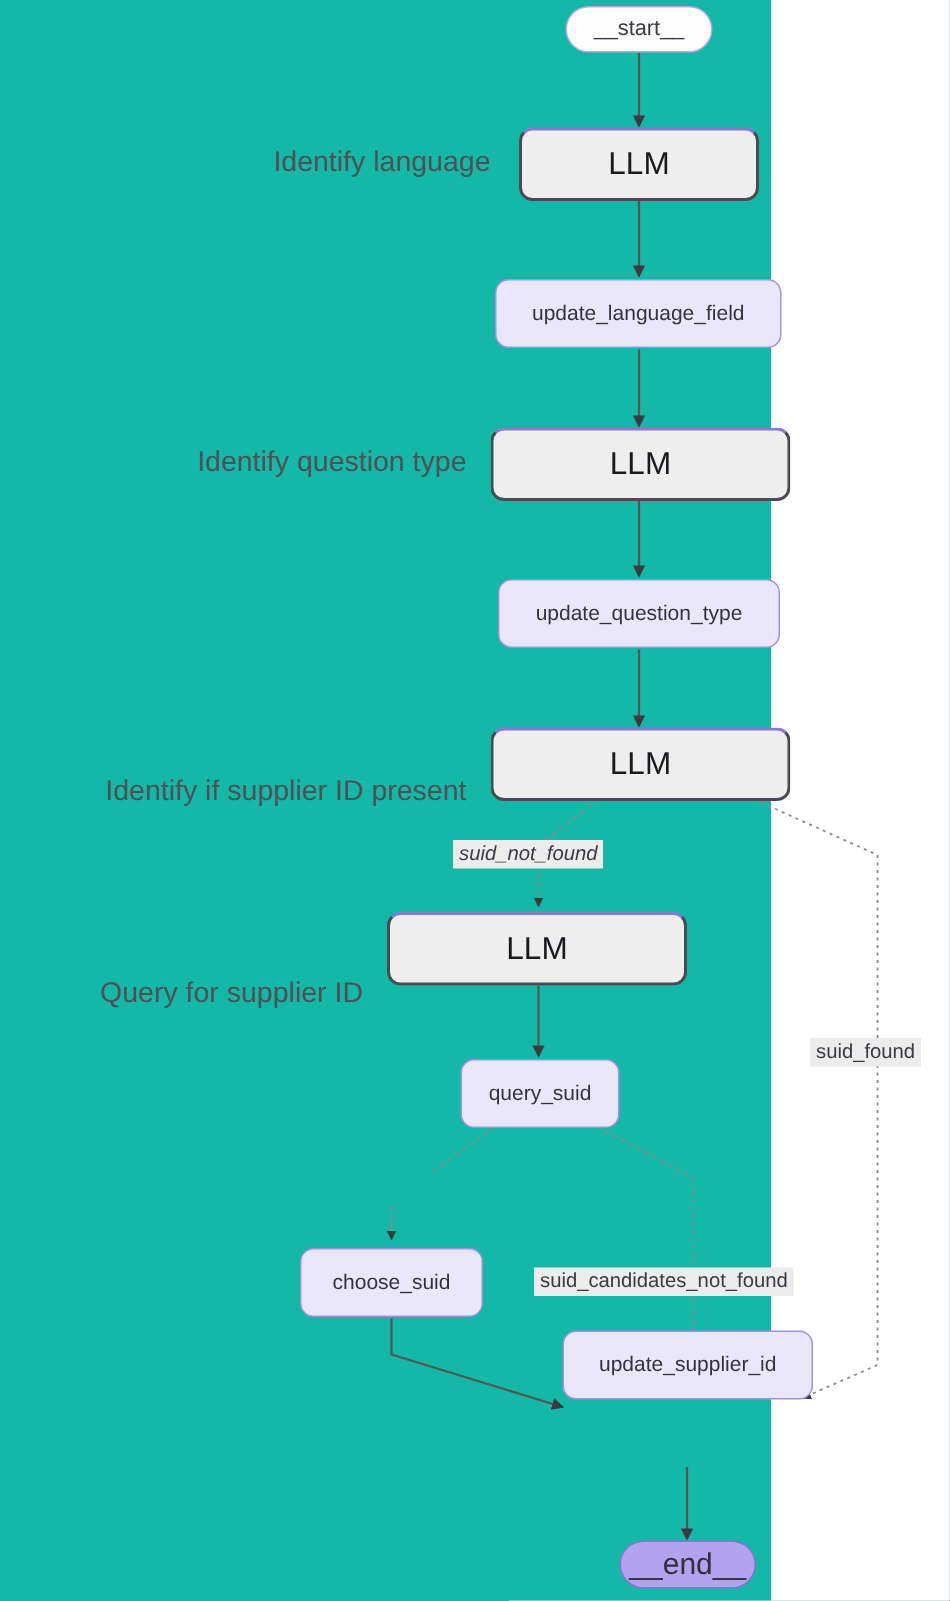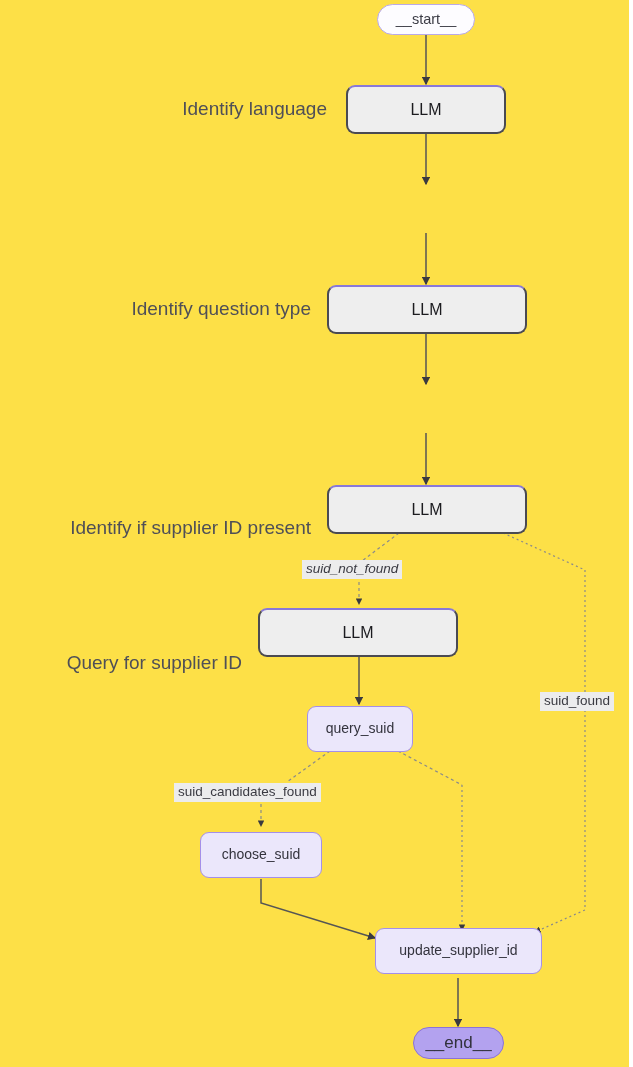--- a/index.html
+++ b/index.html
@@ -8,23 +8,23 @@
     background: #ffffff;
   }
   body {
     font-family: "Liberation Sans", sans-serif;
     width: 633px;
     height: 1067px;
     overflow: hidden;
   }
   #canvas {
     position: relative;
-    width: 629px;
+    width: 514px;
     height: 1067px;
-    background: #fde047;
+    background: #14b8a6;
   }
   svg.edges {
     position: absolute;
     left: 0;
     top: 0;
     width: 633px;
     height: 1067px;
     pointer-events: none;
   }
 
@@ -47,31 +47,31 @@
     border-radius: 999px;
     color: #3c3c46;
     font-size: 14.5px;
   }
   
   .node.terminal-end {
     border: 1.4px solid #8b72d6;
     background: #b3a2ef;
     border-radius: 999px;
     color: #31313c;
-    font-size: 17px;
+    font-size: 20px;
   }
 
   
   .node.llm {
     border: 2px solid #4a4a52;
     border-top: 2.4px solid #8878d8;
     background: #eeeeee;
     border-radius: 9px;
     color: #1b1b1f;
-    font-size: 16px;
+    font-size: 21px;
   }
 
   
   .node.tool {
     border: 1.3px solid #a48fe8;
     background: #ebe7fb;
     border-radius: 9px;
     color: #33333d;
     font-size: 14px;
   }
@@ -137,44 +137,46 @@
 
     <path d="M 261 879 L 261 903 L 375 938" stroke="#555555" stroke-width="1.5" fill="none" marker-end="url(#arrow-solid)"></path>
 
     <path d="M 458 978 L 458 1026" stroke="#555555" stroke-width="1.5" fill="none" marker-end="url(#arrow-solid)"></path>
   </svg>
 
   <div class="node terminal-start" style="left:377px; top:4px; width:98px; height:31px;">__start__</div>
 
   <div class="node llm" style="left:346px; top:85px; width:160px; height:49px;">LLM</div>
 
+  <div class="node tool" style="left:330px; top:186px; width:191px; height:46px;">update_language_field</div>
 
   <div class="node llm" style="left:327px; top:285px; width:200px; height:49px;">LLM</div>
 
+  <div class="node tool" style="left:332px; top:386px; width:188px; height:46px;">update_question_type</div>
 
   <div class="node llm" style="left:327px; top:485px; width:200px; height:49px;">LLM</div>
 
   <div class="node llm" style="left:258px; top:608px; width:200px; height:49px;">LLM</div>
 
   <div class="node tool" style="left:307px; top:706px; width:106px; height:46px;">query_suid</div>
 
   <div class="node tool" style="left:200px; top:832px; width:122px; height:46px;">choose_suid</div>
 
-  <div class="node tool" style="left:375px; top:928px; width:167px; height:46px;">update_supplier_id</div>
+  <div class="node tool" style="left:375px; top:887px; width:167px; height:46px;">update_supplier_id</div>
 
   <div class="node terminal-end" style="left:413px; top:1027px; width:91px; height:32px;">__end__</div>
 
   <div class="side-label" style="left:0px; top:299px; width:311px;">Identify question type</div>
 
   <div class="side-label" style="left:0px; top:99px; width:327px;">Identify language</div>
 
   <div class="side-label" style="left:0px; top:499px; width:311px;margin-top:19px;">Identify if supplier ID present</div>
 
   <div class="side-label" style="left:0px; top:653px; width:242px;">Query for supplier ID</div>
 
   <div class="edge-label" style="left:302px; top:560px;font-style:italic;">suid_not_found</div>
 
   <div class="edge-label" style="left:540px; top:692px;">suid_found</div>
 
-  <div class="edge-label" style="left:174px; top:783px;">suid_candidates_found</div>
 
+  <div class="edge-label" style="left:356px; top:845px;">suid_candidates_not_found</div>
 
 </div>
 
 </body></html>

